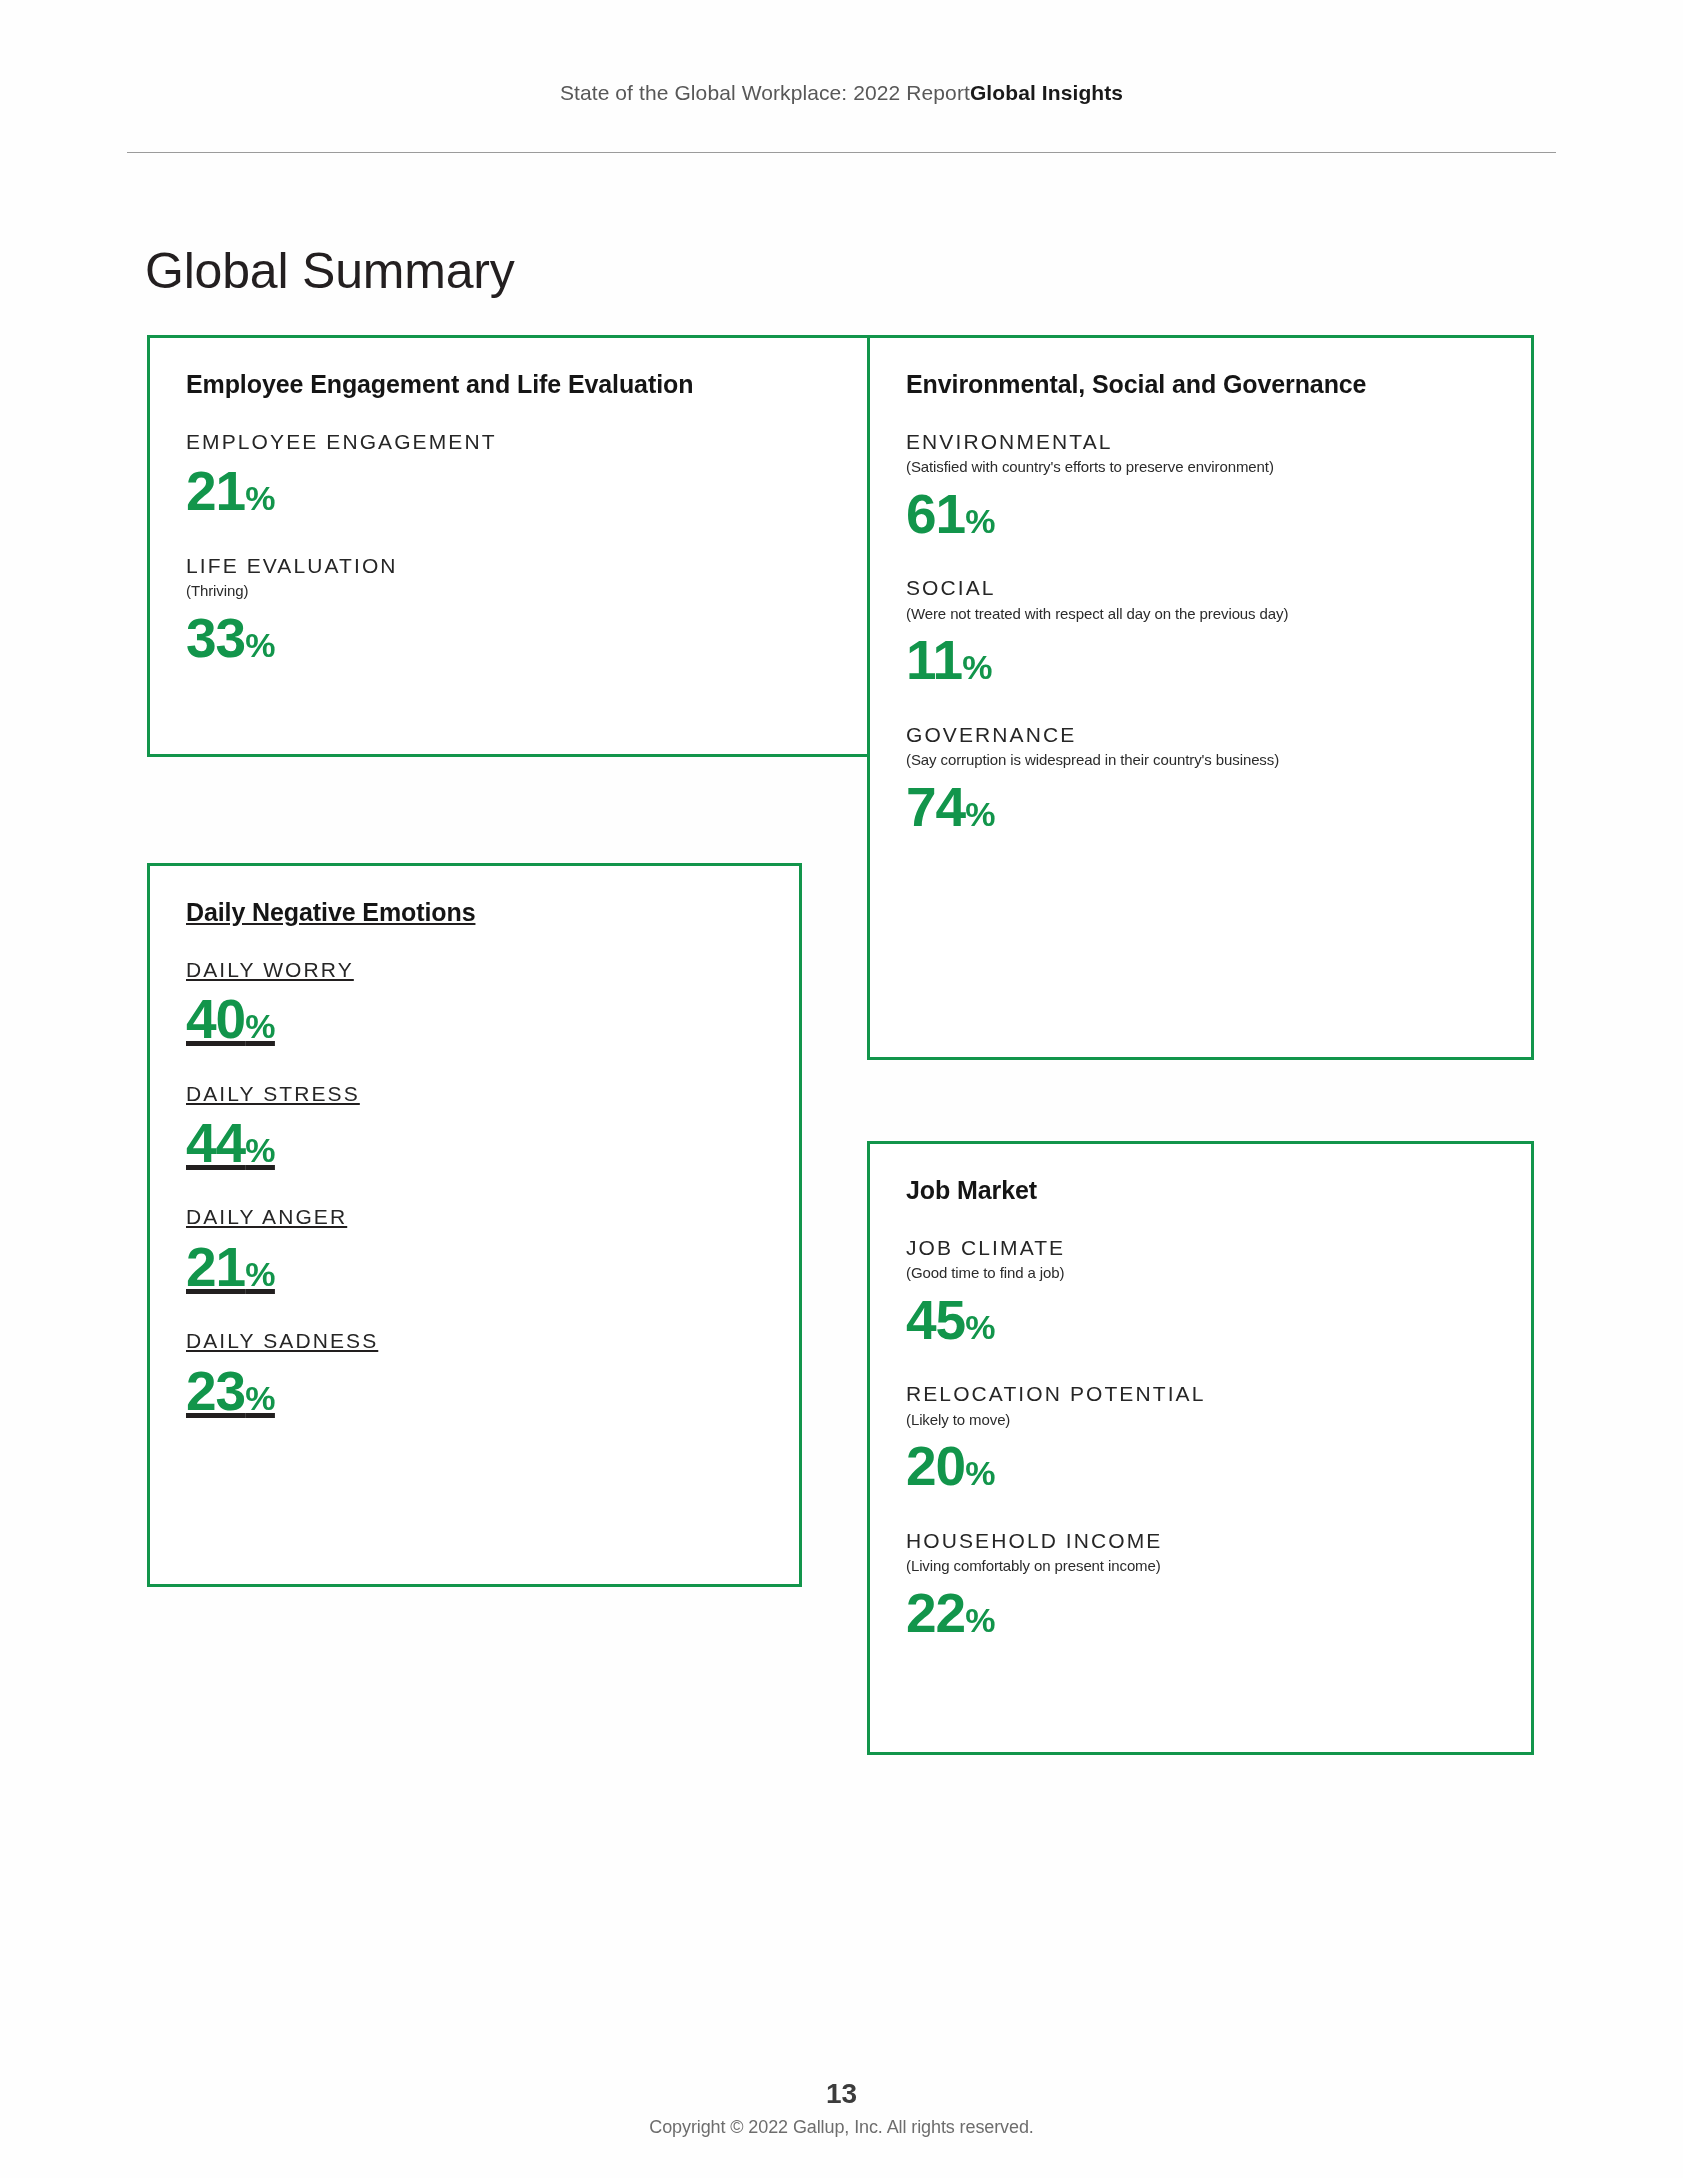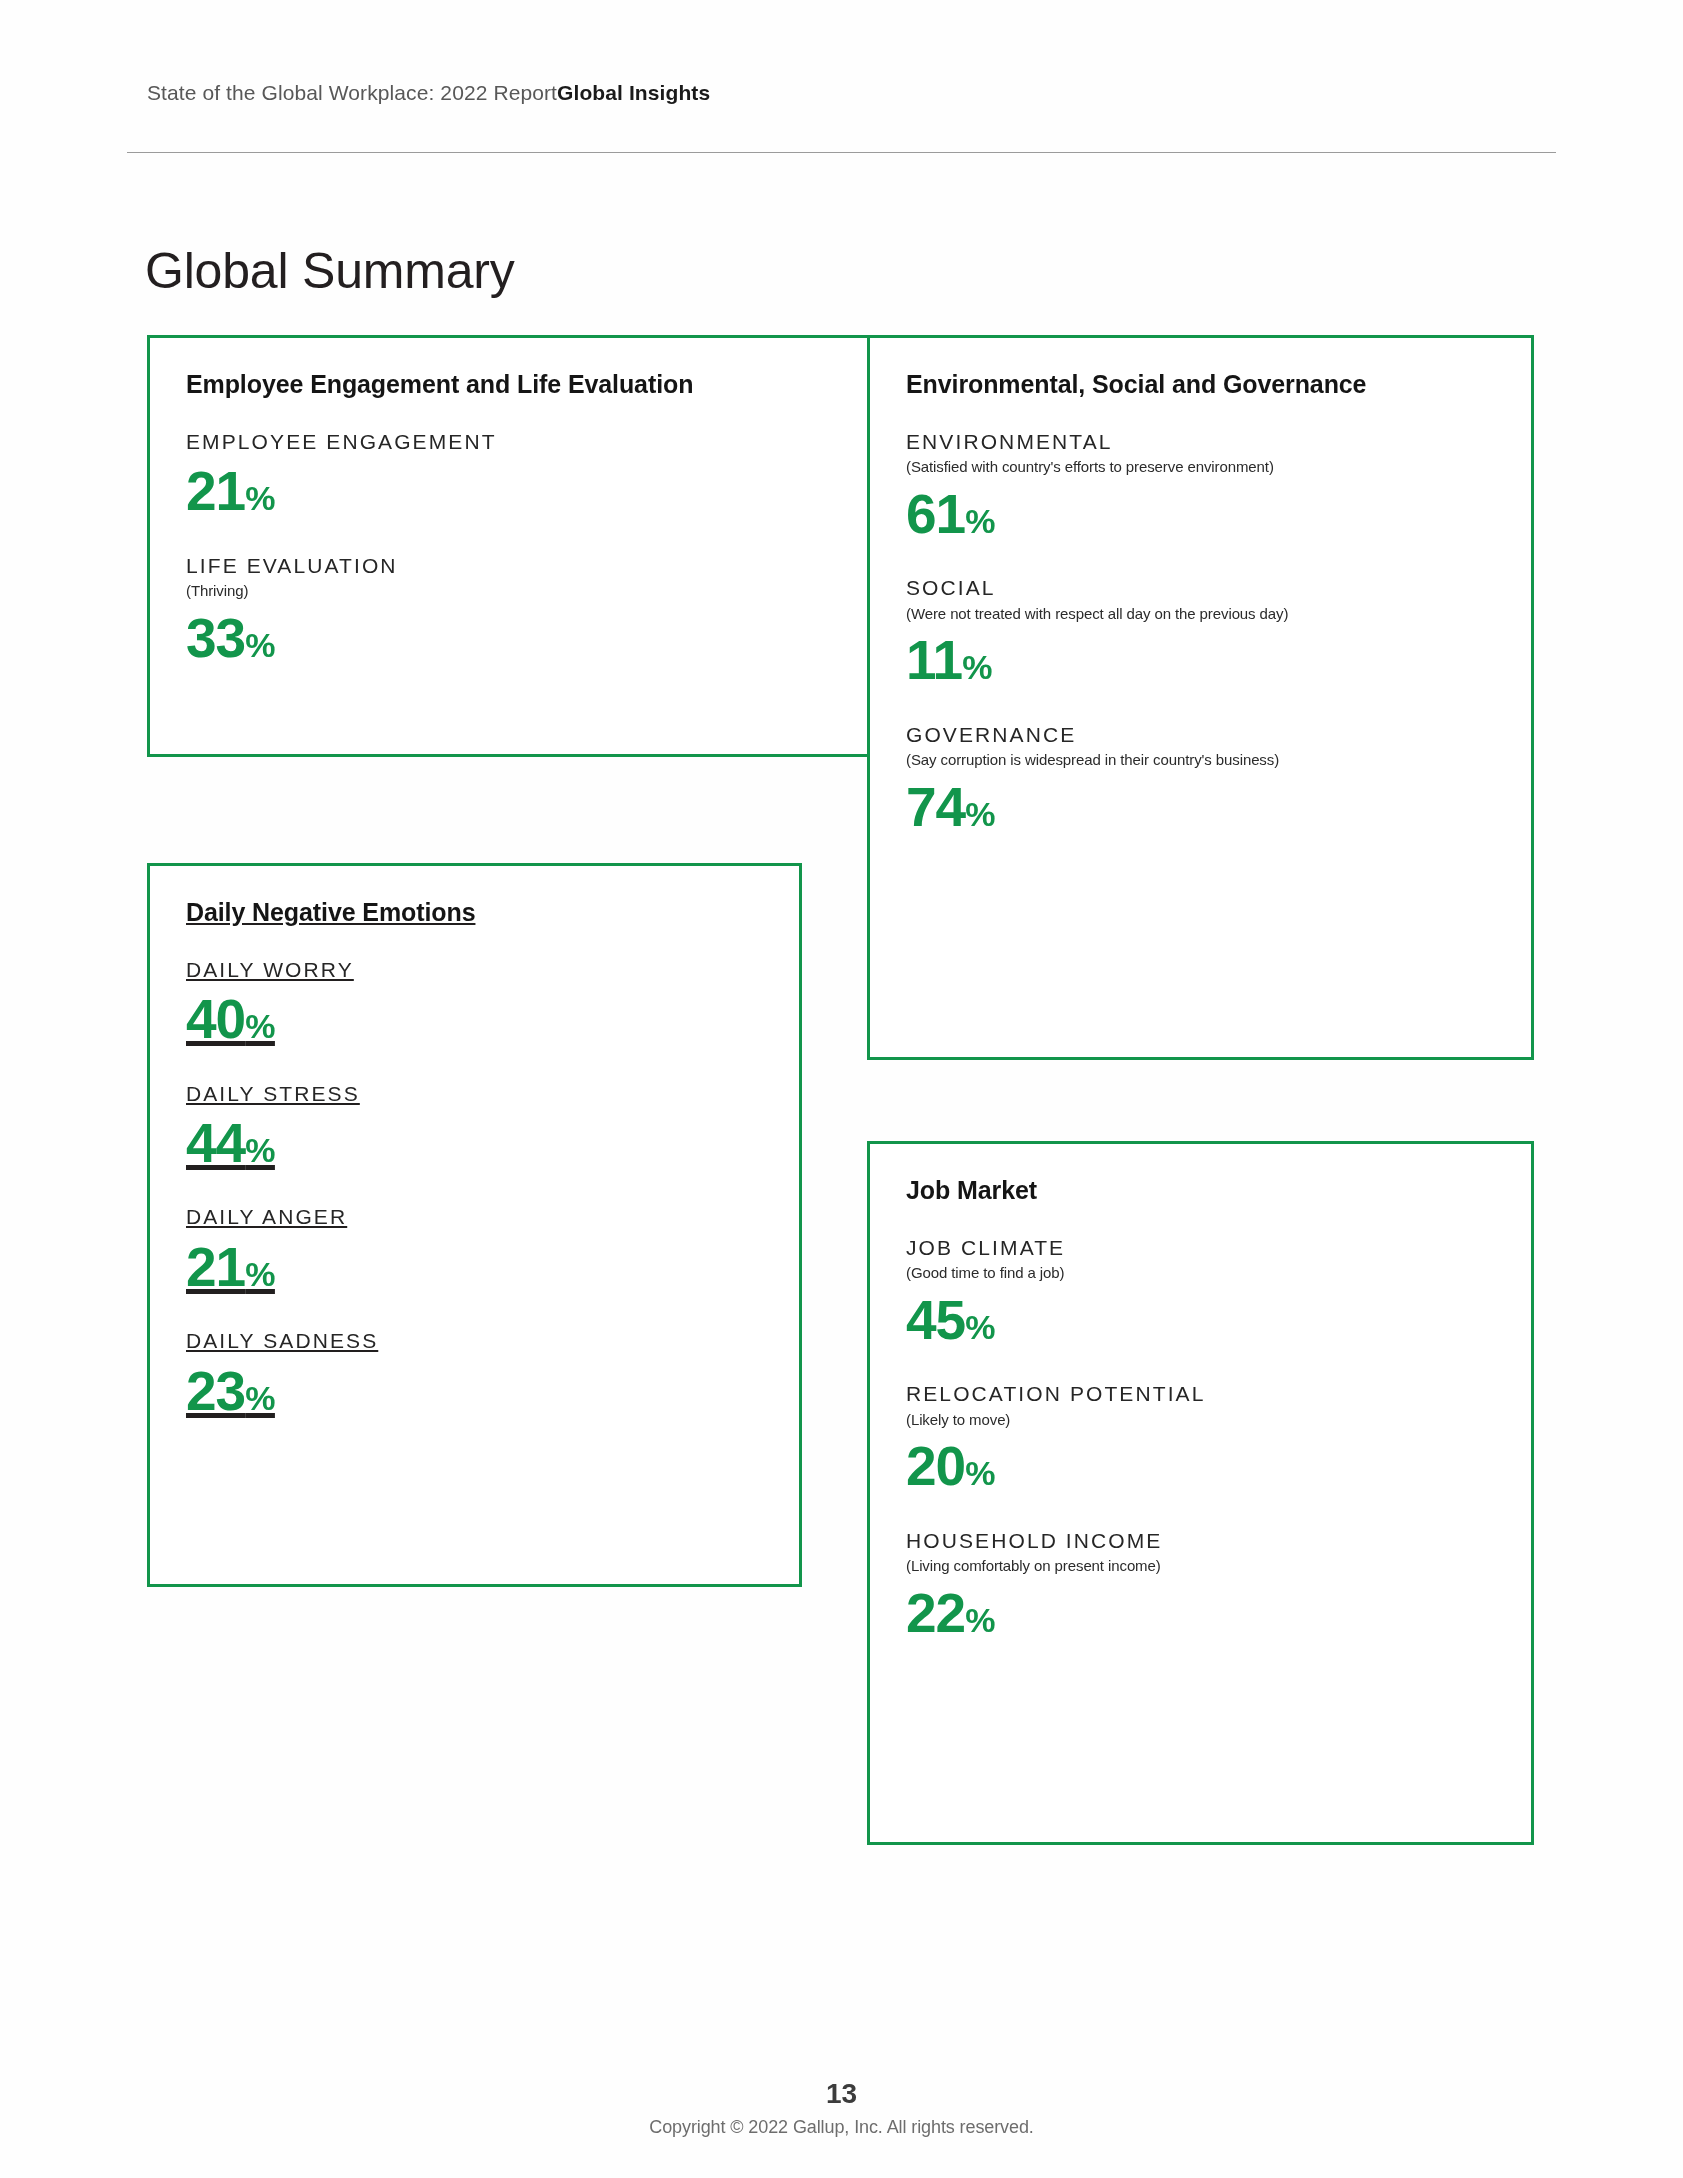--- a/index.html
+++ b/index.html
@@ -22,21 +22,21 @@
     background: #fefefe;
   }
 
   
   .running-head {
     position: absolute;
     left: 147px;
     right: 147px;
     top: 81px;
     display: flex;
-    justify-content: flex-start;
+    justify-content: center;
     align-items: baseline;
   }
   .rh-left {
     font-size: 21px;
     font-weight: 400;
     color: #585858;
     letter-spacing: 0.1px;
   }
   .rh-right {
     font-size: 21px;
@@ -115,21 +115,21 @@
   }
   .metric-value .pct {
     font-size: 34px;
     letter-spacing: -0.5px;
   }
 
   
   #card-engagement { left: 147px;  top: 335px;  width: 726px;  height: 422px; }
   #card-emotions   { left: 147px;  top: 863px;  width: 655px;  height: 724px; text-decoration: underline; }
   #card-esg        { left: 867px;  top: 335px;  width: 667px;  height: 725px; }
-  #card-jobmarket  { left: 867px;  top: 1141px; width: 667px;  height: 704px; }
+  #card-jobmarket  { left: 867px;  top: 1141px; width: 667px;  height: 614px; }
 
   
   .footer {
     position: absolute;
     left: 0;
     right: 0;
     top: 2077px;
     text-align: center;
   }
   .page-number {

